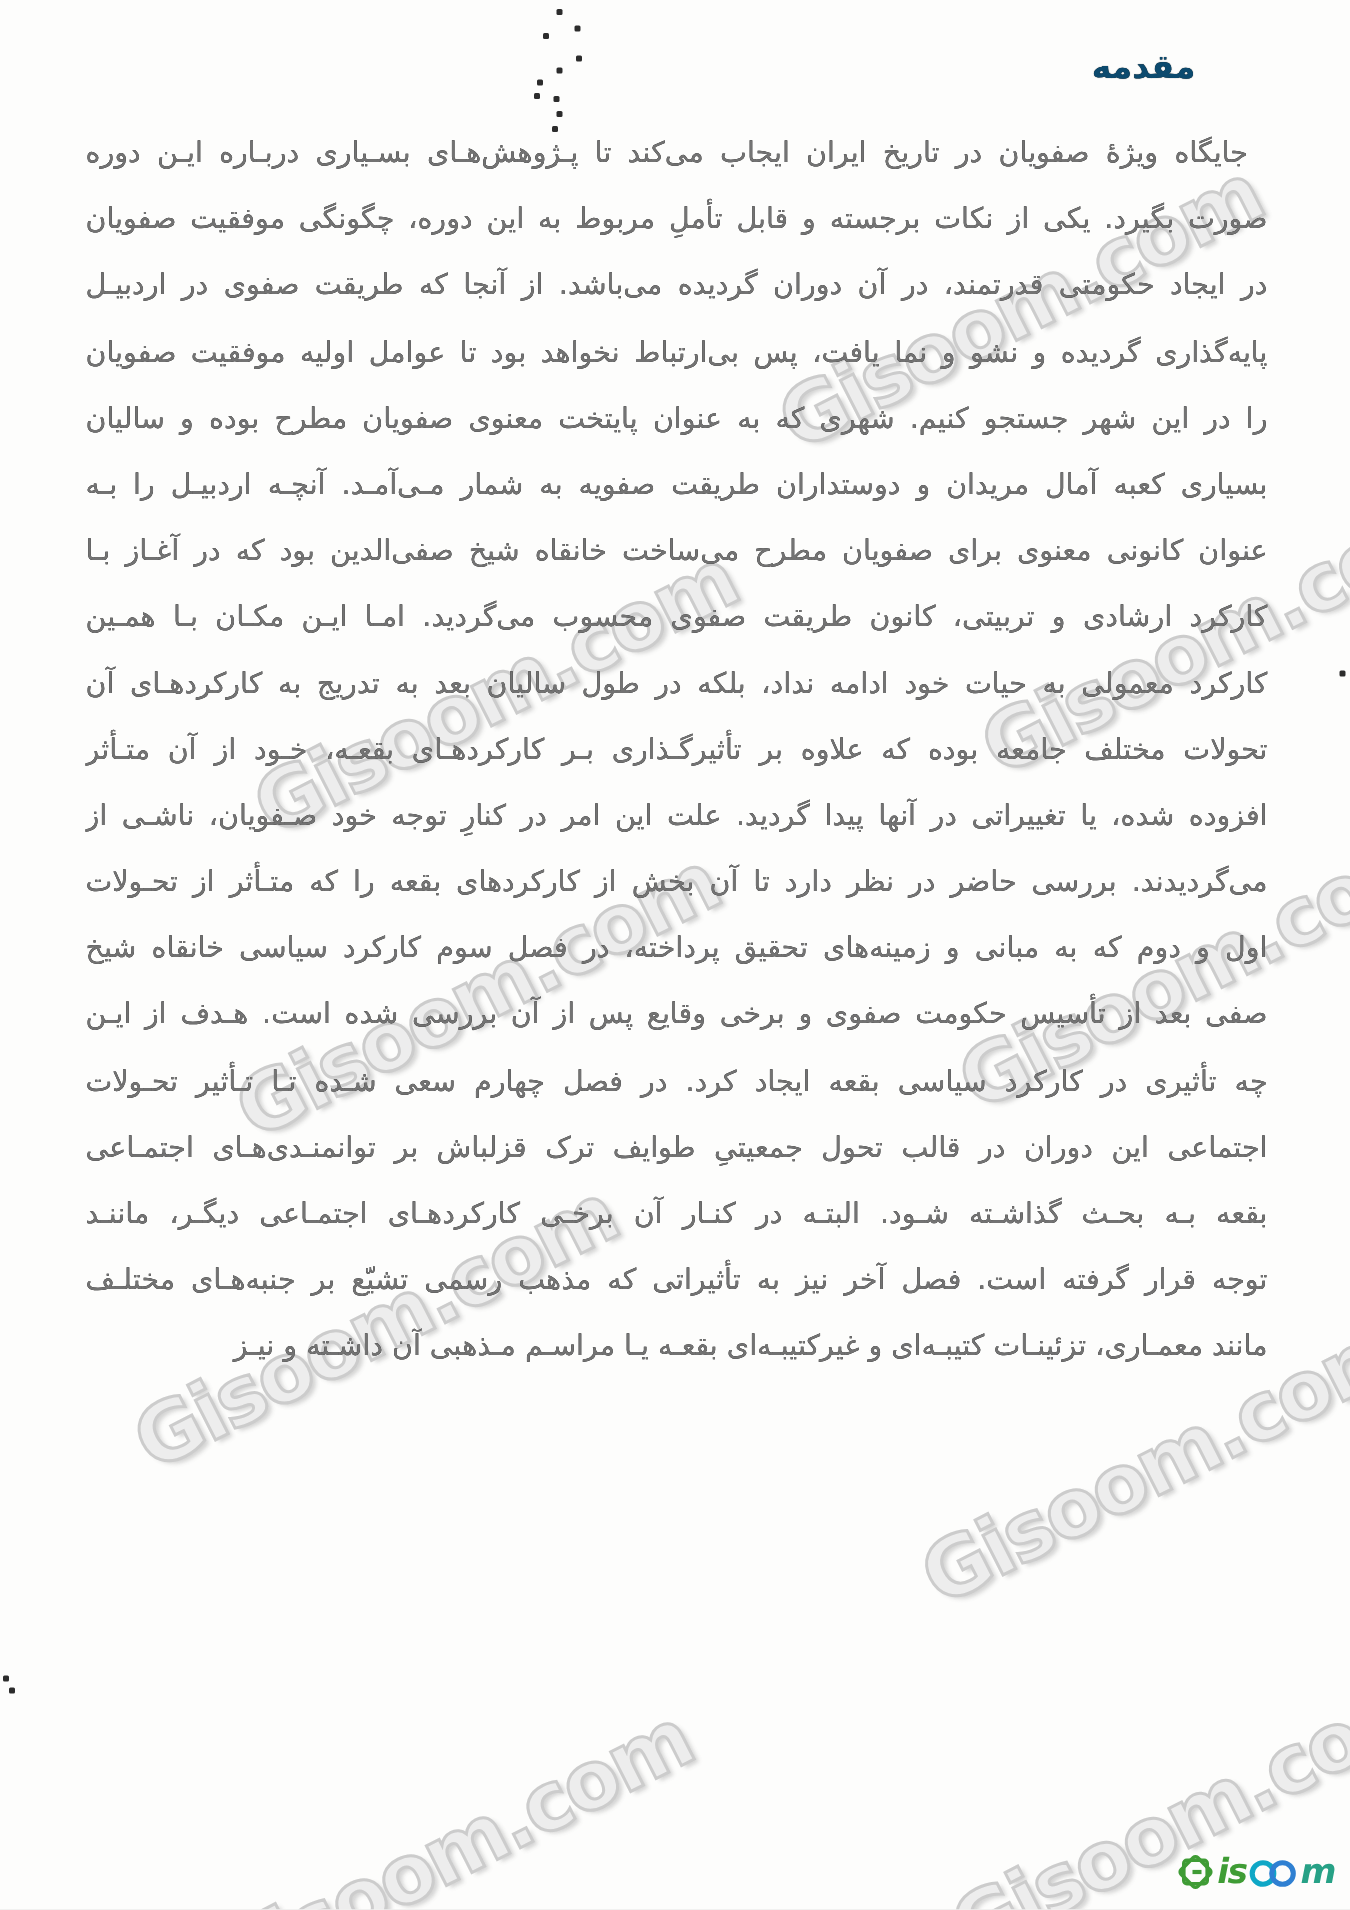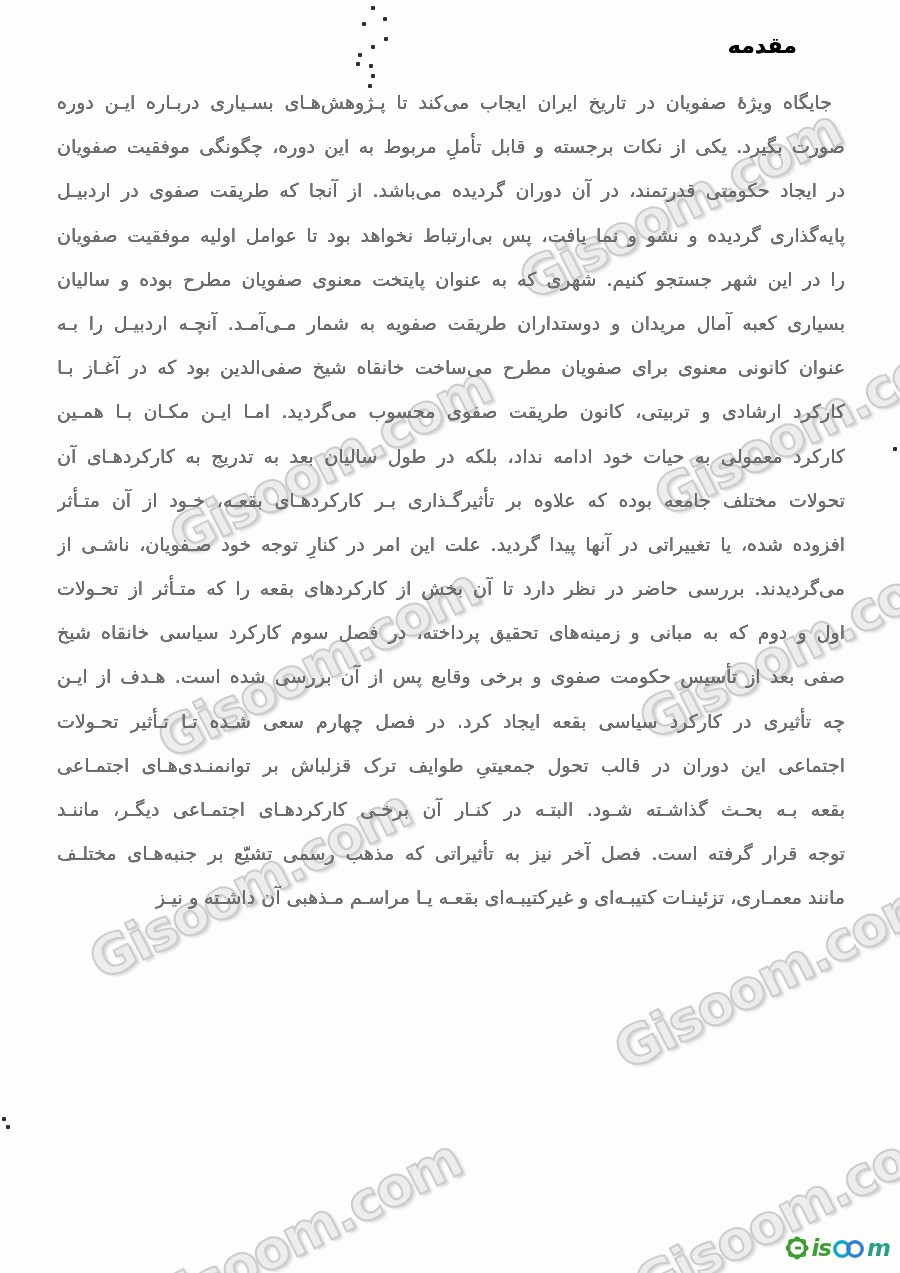--- a/index.html
+++ b/index.html
@@ -14,21 +14,21 @@
     position:absolute;transform:translate(-50%,-50%) rotate(-27deg);
     font-weight:bold;font-size:54px;letter-spacing:-2px;white-space:nowrap;
     color:#ececec;-webkit-text-stroke:2px #c7c7c7;
     text-shadow:2px 3px 3px rgba(150,150,150,.45);
     opacity:.9;user-select:none;
   }
   
   .content{position:absolute;inset:0;z-index:2;}
   .doc-heading{
     position:absolute;top:33px;right:103px;
-    font-size:22px;font-weight:bold;color:#000000;
+    font-size:22px;font-weight:bold;color:#0c4a6e;
     text-shadow:0 0 .5px #000;
   }
   .text-block{position:absolute;top:80px;right:55px;left:57px;}
   .line{
     font-size:19px;line-height:44.2px;height:44.2px;
     color:#737373;text-shadow:0 0 .4px #000;
     text-align:justify;text-align-last:justify;
     white-space:nowrap;overflow:hidden;
   }
   .line:first-child{padding-right:13px;}

